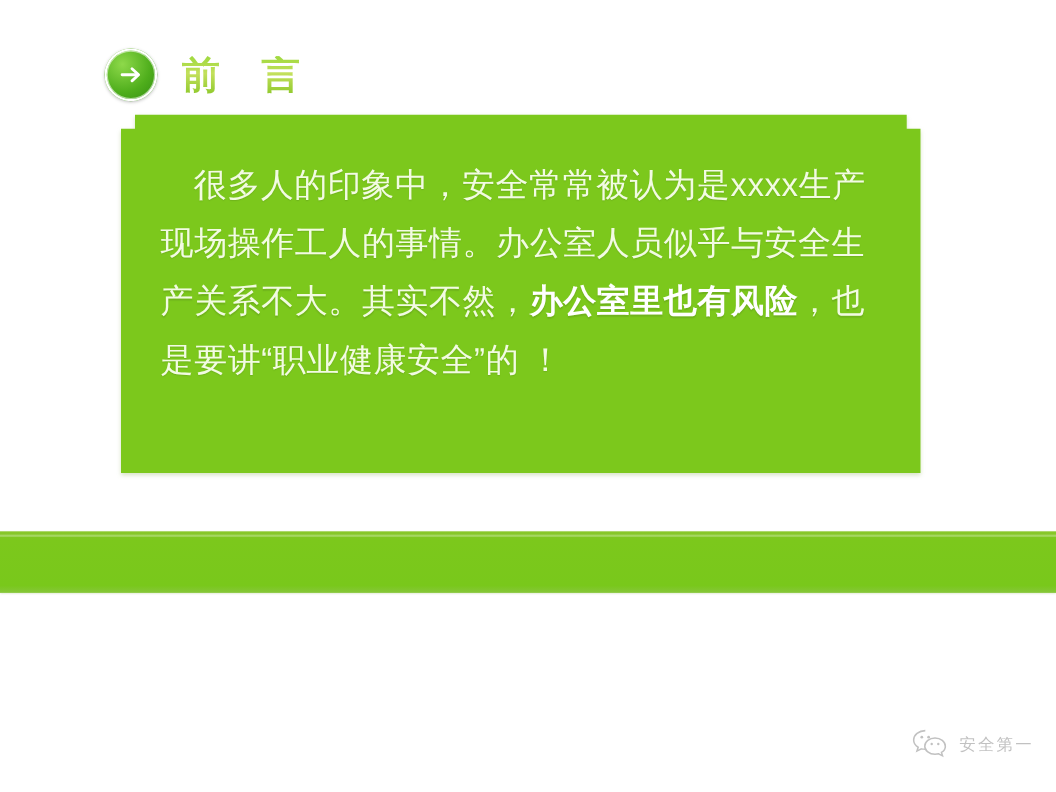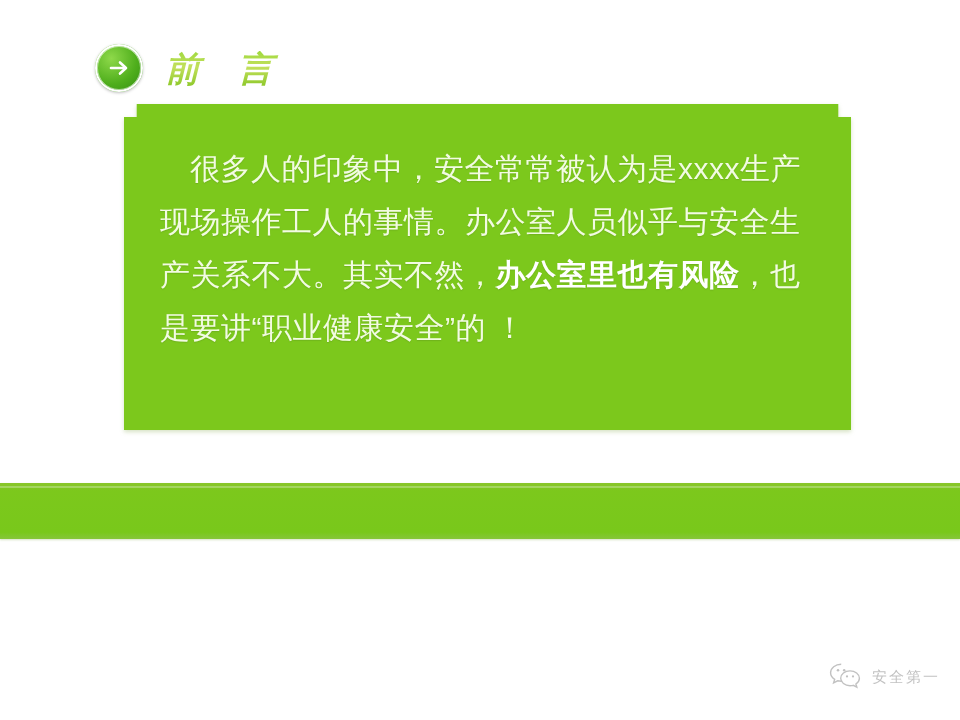--- a/index.html
+++ b/index.html
@@ -60,27 +60,26 @@
     font-size: 35px;
     font-weight: bold;
     letter-spacing: 14px;
     line-height: 1;
     background: linear-gradient(180deg, #9fd93e 0%, #c3e05c 45%, #8fc92c 100%);
     -webkit-background-clip: text;
     background-clip: text;
     color: #a9d84a;
     -webkit-text-fill-color: transparent;
     white-space: nowrap;
-    font-style: italic;
   }
 
   
   .card-wrap {
     position: absolute;
-    left: 124px;
+    left: 110px;
     top: 104px;
     width: 727px;
     height: 326px;
   }
 
   .card-shape {
     position: absolute;
     inset: 0;
     filter: drop-shadow(0 2px 2px rgba(120,160,60,0.30));
   }

